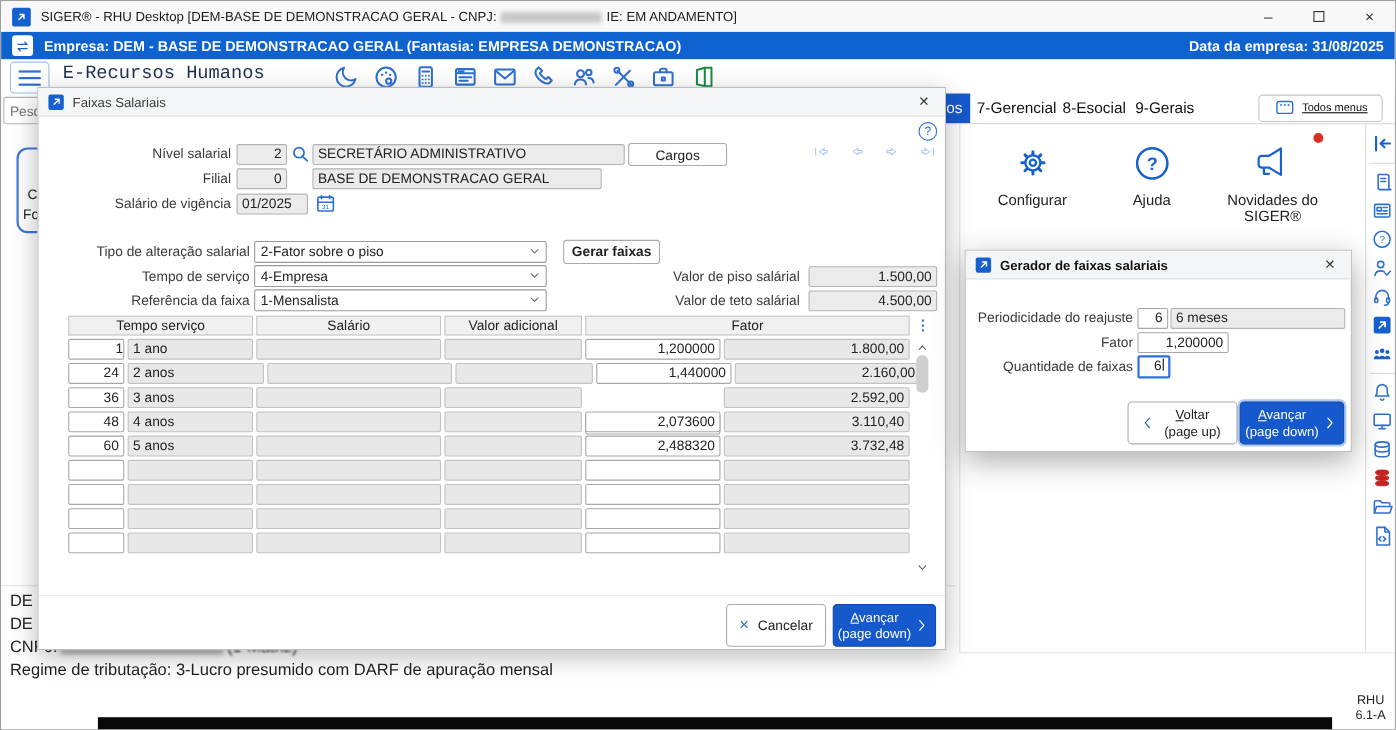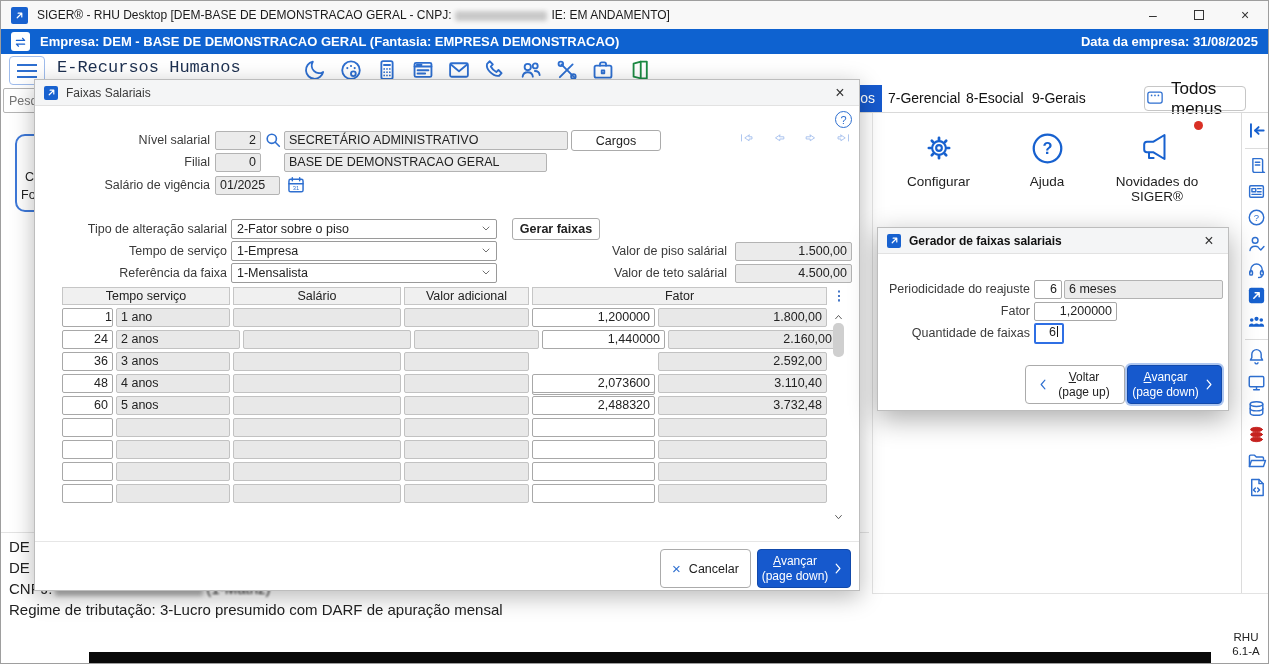--- a/index.html
+++ b/index.html
@@ -41,23 +41,23 @@
   .side-card{position:absolute;left:14px;top:133px;width:90px;height:78px;border:2px solid #3D78D8;
     border-radius:10px;background:#fff;font-size:12.5px;color:#222;}
   .side-card .l1{position:absolute;left:8px;top:34px;}
   .side-card .l2{position:absolute;left:4px;top:52px;}
 
   
   .tab-partial{position:absolute;left:845px;top:84px;width:36px;height:27px;background:#1659CD;color:#fff;
     font-size:14px;line-height:27px;text-align:right;padding-right:7px;}
   .tab-label{position:absolute;top:84px;height:27px;line-height:27px;font-size:14px;color:#111;}
   .tabs-underline{position:absolute;left:560px;top:111px;right:0;height:1px;background:#d9d9d9;}
-  .todos-btn{position:absolute;left:1143px;top:85px;width:102px;height:25px;border:1px solid #c6c6c6;
+  .todos-btn{position:absolute;left:1143px;top:85px;width:113px;height:25px;border:1px solid #c6c6c6;
     border-radius:4px;background:#fff;display:flex;align-items:center;justify-content:center;gap:6px;
-    font-size:17px;color:#111;}
+    font-size:10px;color:#111;text-decoration:underline;}
 
   
   .qa{position:absolute;text-align:center;font-size:13.5px;color:#222;}
   .qa .ic{height:42px;display:flex;align-items:flex-end;justify-content:center;margin-bottom:7px;}
   .red-dot{position:absolute;left:1193px;top:120px;width:9px;height:9px;border-radius:50%;background:#D93025;}
 
   
   .vline-panel{position:absolute;left:871px;top:112px;width:1px;height:480px;background:#e3e3e3;}
   .hline-panel-bottom{position:absolute;left:871px;top:592px;right:0;height:1px;background:#e3e3e3;}
   .strip{position:absolute;left:1240px;top:112px;width:29px;height:480px;border-left:1px solid #dcdcdc;
@@ -484,21 +484,21 @@
 
     <span class="flabel" style="left:35px;top:140px;width:157px;">Tipo de alteração salarial</span>
     <span class="selectbox" style="left:196px;top:139px;width:266px;"><span>2-Fator sobre o piso</span><span class="chev icd">
           <svg width="10" height="8" viewBox="0 0 12 12" fill="none" stroke="#666" stroke-width="1.4" stroke-linecap="round" stroke-linejoin="round">
             <path d="m1.5 1.5 4.5 4.5L10.5 1.5"></path>
           </svg>
         </span></span>
     <span class="btn" style="left:477px;top:138px;width:88px;height:22px;font-weight:bold;">Gerar faixas</span>
 
     <span class="flabel" style="left:35px;top:162px;width:157px;">Tempo de serviço</span>
-    <span class="selectbox" style="left:196px;top:161px;width:266px;"><span>1-Empresa</span><span class="chev icd">
+    <span class="selectbox" style="left:196px;top:161px;width:266px;"><span>4-Empresa</span><span class="chev icd">
           <svg width="10" height="8" viewBox="0 0 12 12" fill="none" stroke="#666" stroke-width="1.4" stroke-linecap="round" stroke-linejoin="round">
             <path d="m1.5 1.5 4.5 4.5L10.5 1.5"></path>
           </svg>
         </span></span>
     <span class="flabel" style="left:552px;top:162px;width:140px;">Valor de piso salárial</span>
     <span class="gray-field num" style="left:700px;top:162px;width:117px;">1.500,00</span>
 
     <span class="flabel" style="left:35px;top:184px;width:157px;">Referência da faixa</span>
     <span class="selectbox" style="left:196px;top:183px;width:266px;"><span>1-Mensalista</span><span class="chev icd">
           <svg width="10" height="8" viewBox="0 0 12 12" fill="none" stroke="#666" stroke-width="1.4" stroke-linecap="round" stroke-linejoin="round">

